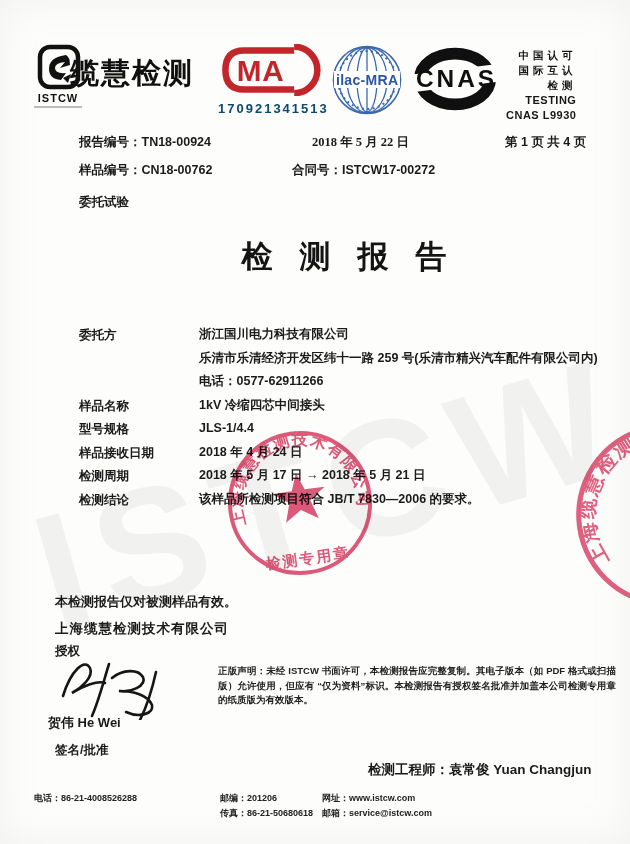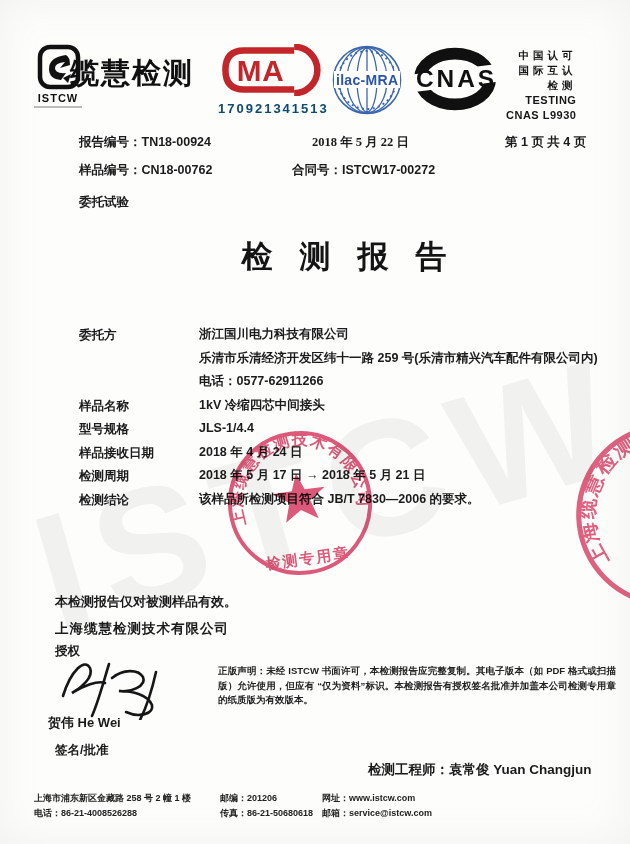--- a/index.html
+++ b/index.html
@@ -216,21 +216,20 @@
 
   <div class="abs signer">贺伟  He Wei</div>
   <div class="abs signlb">签名/批准</div>
 
   <div class="abs decl">正版声明：未经 ISTCW 书面许可，本检测报告应完整复制。其电子版本（如 PDF 格式或扫描版）允许使用，但应有 “仅为资料”标识。本检测报告有授权签名批准并加盖本公司检测专用章的纸质版为有效版本。</div>
 
   <div class="abs engineer">检测工程师：袁常俊 Yuan  Changjun</div>
 
   <div class="abs footer">
     <div class="fcol fc1">
-      <div>上海市浦东新区金藏路 258 号 2 幢 1 楼</div>
       <div><span>电话：</span><span>86-21-4008526288</span></div>
     </div>
     <div class="fcol fc2">
       <div><span>邮编：</span><span>201206</span></div>
       <div><span>传真：</span><span>86-21-50680618</span></div>
     </div>
     <div class="fcol fc3">
       <div><span>网址：</span><span>www.istcw.com</span></div>
       <div><span>邮箱：</span><span>service@istcw.com</span></div>
     </div>

